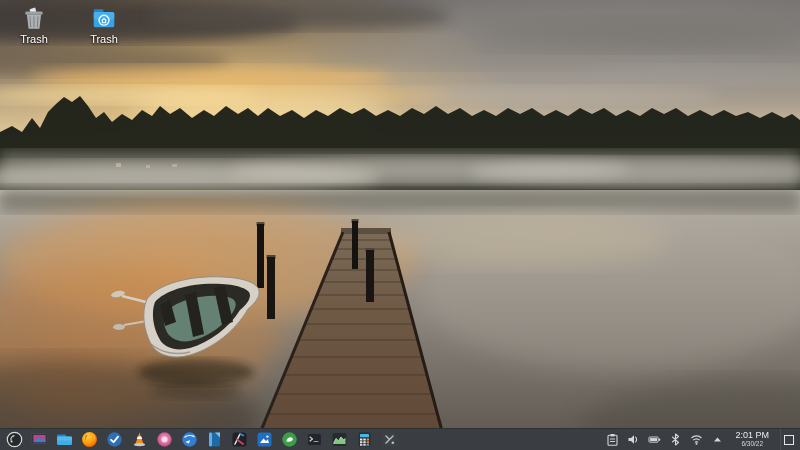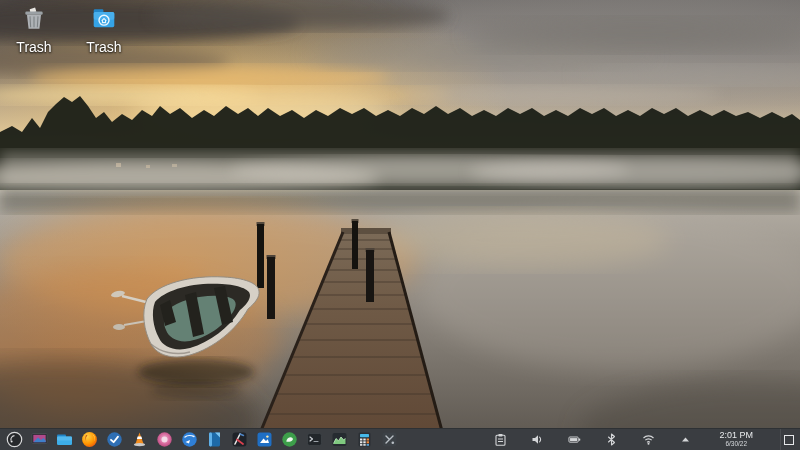--- a/index.html
+++ b/index.html
@@ -17,30 +17,30 @@
       radial-gradient(500px 120px at 72% 16%, rgba(196,191,183,.45), rgba(196,191,183,0) 75%),
       linear-gradient(180deg,#6e6a68 0%,#8d8681 13%,#b1a28d 23%,#e2cda0 31%,#eee0b8 37%,#cfc3ab 40%,
                       #b5afa5 43%,#a39d94 54%,#8e8880 68%,#746e66 84%,#5a544d 100%);
   }
   .wallpaper svg { position:absolute; inset:0; display:block; }
 
   
   .desk-icons { position:absolute; top:5px; left:6px; display:flex; gap:14px; }
   .desk-icon { width:56px; display:flex; flex-direction:column; align-items:center; cursor:default; }
   .desk-icon svg { width:26px; height:26px; }
-  .desk-icon .lbl { margin-top:8px; font-size:14px; color:#fff; text-shadow:0 1px 2px rgba(0,0,0,.85), 0 0 3px rgba(0,0,0,.6); }
+  .desk-icon .lbl { margin-top:2px; font-size:11px; color:#fff; text-shadow:0 1px 2px rgba(0,0,0,.85), 0 0 3px rgba(0,0,0,.6); }
 
   
   .taskbar { position:absolute; left:0; right:0; bottom:0; height:22px; background:#3a3d41; border-top:1px solid #2e3134;
     display:flex; align-items:center; padding-left:6px; z-index:5; }
   .tb-left { display:flex; align-items:center; gap:8px; }
   .tb-icon { width:17px; height:17px; border:none; background:transparent; padding:0; display:flex; align-items:center; justify-content:center; cursor:pointer; }
   .tb-icon svg { width:17px; height:17px; display:block; }
   .tb-spacer { flex:1; }
-  .tray { display:flex; align-items:center; gap:23px; padding-right:4px; }
+  .tray { display:flex; align-items:center; gap:7px; padding-right:4px; }
   .tray-icon { width:14px; height:14px; border:none; background:transparent; padding:0; display:flex; align-items:center; justify-content:center; cursor:pointer; }
   .tray-icon svg { width:13px; height:13px; display:block; }
   .clock { display:flex; flex-direction:column; align-items:center; justify-content:center; color:#e9ebed; line-height:1; cursor:pointer; padding:0 4px; }
   .clock .time { font-size:9px; }
   .clock .date { font-size:6.5px; margin-top:1px; color:#d7dadd; }
   .show-desktop { width:16px; height:22px; display:flex; align-items:center; justify-content:center; border:none; background:transparent; border-left:1px solid #4a4d51; cursor:pointer; }
   .show-desktop .sq { width:10px; height:10px; border:1px solid #e6e8ea; background:transparent; }
 </style>
 </head>
 <body>

